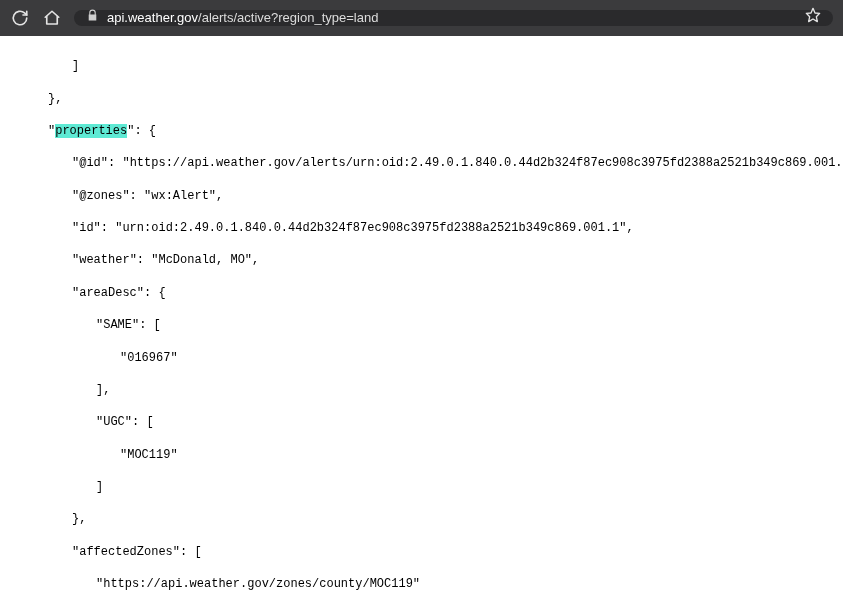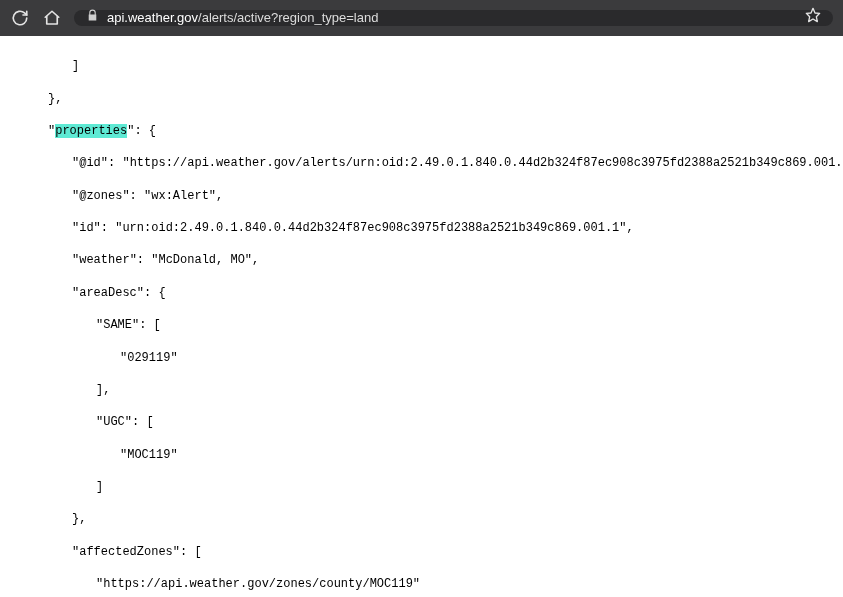--- a/index.html
+++ b/index.html
@@ -97,21 +97,21 @@
 <div class="content">
 <div class="line indent3">]</div>
 <div class="line indent2">},</div>
 <div class="line indent2">"<span class="hl">properties</span><span>": {</span></div>
 <div class="line indent3">"<span>@id</span>": "<span>https://api.weather.gov/alerts/urn:oid:2.49.0.1.840.0.44d2b324f87ec908c3975fd2388a2521b349c869.001.1</span>",</div>
 <div class="line indent3">"<span>@zones</span>": "<span>wx:Alert</span>",</div>
 <div class="line indent3">"<span>id</span>": "<span>urn:oid:2.49.0.1.840.0.44d2b324f87ec908c3975fd2388a2521b349c869.001.1</span>",</div>
 <div class="line indent3">"<span>weather</span>": "<span>McDonald, MO</span>",</div>
 <div class="line indent3">"<span>areaDesc</span><span>": {</span></div>
 <div class="line indent4">"<span>SAME</span><span>": [</span></div>
-<div class="line indent5">"<span>029119</span>"</div>
+<div class="line indent5">"<span>016967</span>"</div>
 <div class="line indent4">],</div>
 <div class="line indent4">"<span>UGC</span><span>": [</span></div>
 <div class="line indent5">"<span>MOC119</span>"</div>
 <div class="line indent4">]</div>
 <div class="line indent3">},</div>
 <div class="line indent3">"<span>affectedZones</span><span>": [</span></div>
 <div class="line indent4">"<span>https://api.weather.gov/zones/county/MOC119</span>"</div>
 
 
 

